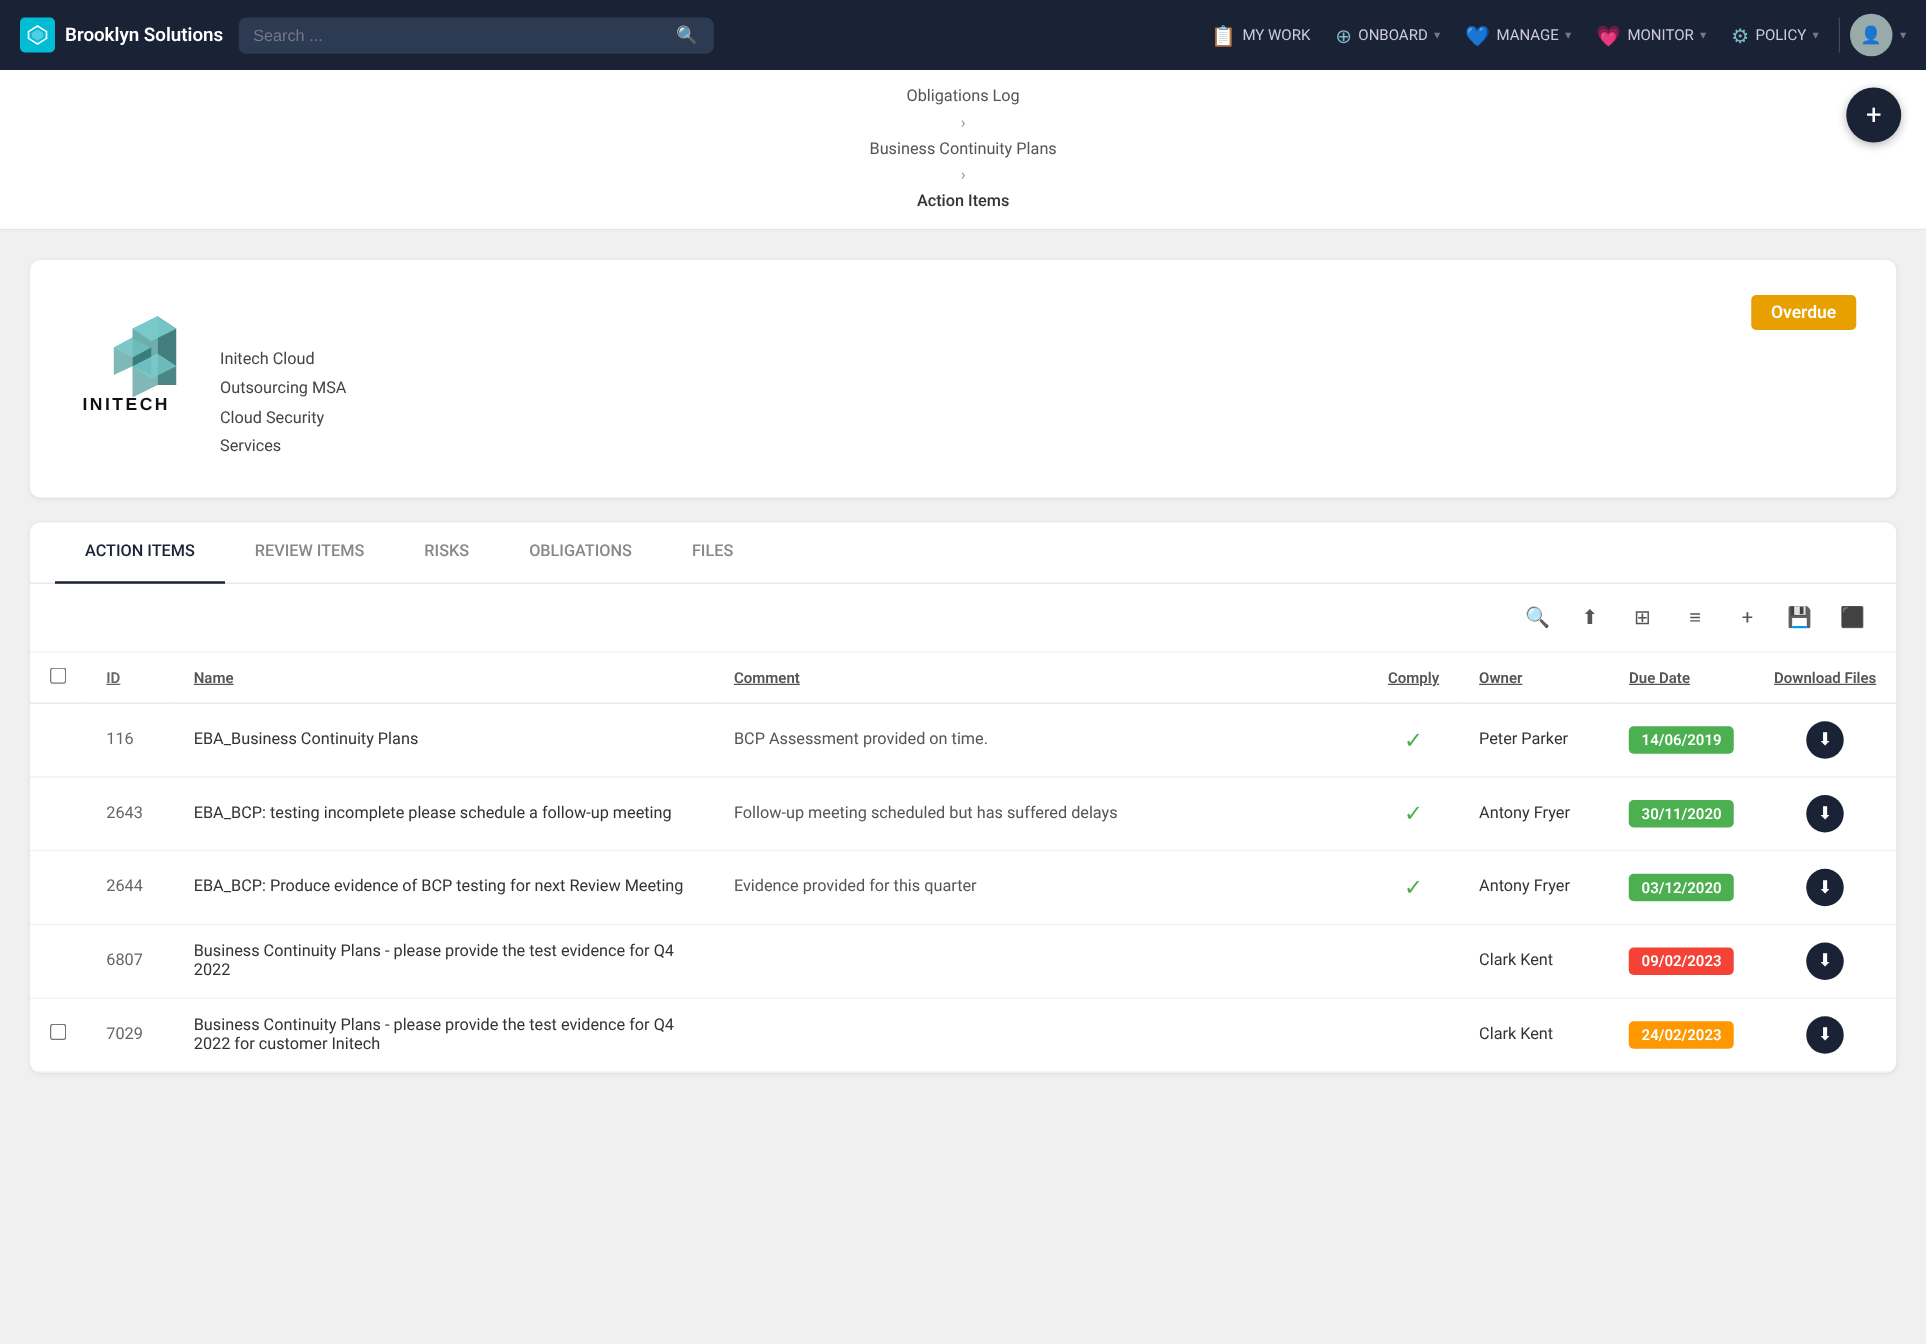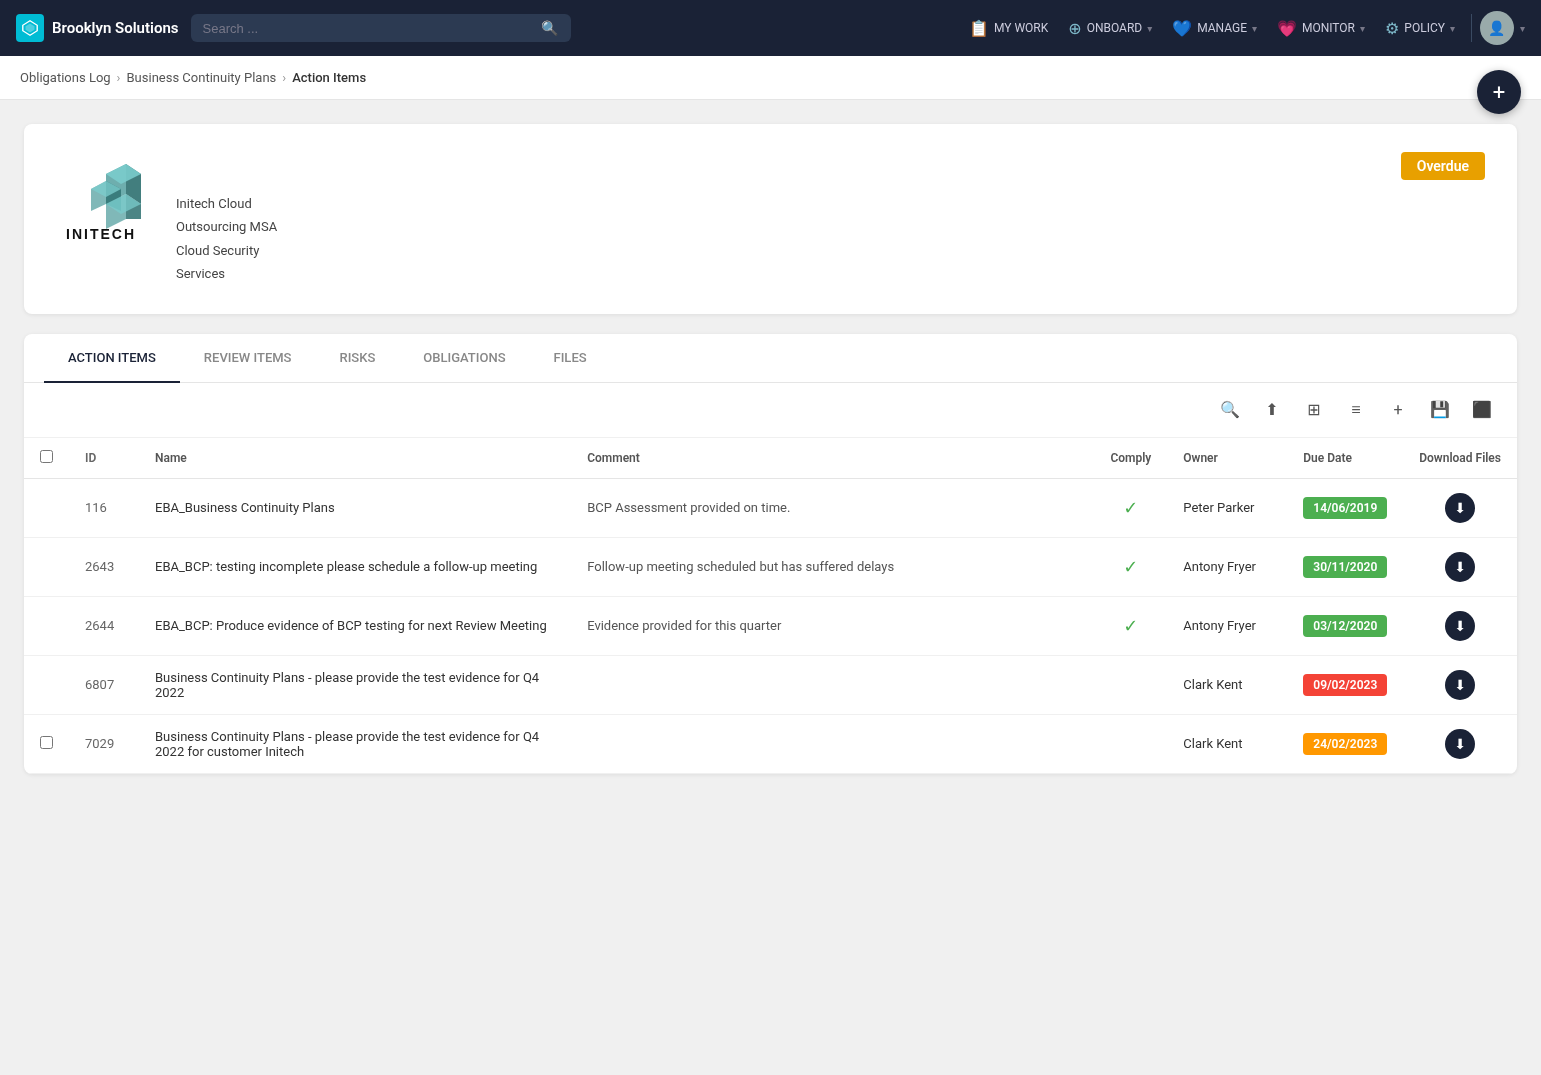--- a/index.html
+++ b/index.html
@@ -36,21 +36,21 @@
     .nav-btn .icon { font-size: 16px; color: #7eb8c9; }
     .nav-btn .chevron { font-size: 10px; color: #778; }
     .nav-separator { width: 1px; height: 28px; background: #3a4a62; margin: 0 4px; }
     .avatar {
       width: 34px; height: 34px; border-radius: 50%; background: #9aa; overflow: hidden; cursor: pointer;
       display: flex; align-items: center; justify-content: center; color: #fff; font-size: 14px;
     }
 
     
     .breadcrumb {
-      display: flex; align-items: center; gap: 6px; padding: 14px 20px; background: #fff; border-bottom: 1px solid #e5e5e5; font-size: 13px;
+      display: flex; align-items: center; gap: 6px; padding: 14px 20px; background: #fff; border-bottom: 1px solid #e5e5e5; font-size: 13px; flex-direction: column;
     }
     .breadcrumb a { color: #555; text-decoration: none; }
     .breadcrumb .sep { color: #999; }
     .breadcrumb .current { color: #333; font-weight: 500; }
 
     
     .fab {
       position: fixed; top: 70px; right: 20px; width: 44px; height: 44px; border-radius: 50%; background: #1a2236;
       display: flex; align-items: center; justify-content: center; color: #fff; font-size: 22px; cursor: pointer; z-index: 100; box-shadow: 0 2px 8px rgba(0,0,0,0.3);
     }
@@ -58,21 +58,21 @@
     
     .main { padding: 24px; }
 
     
     .company-card {
       background: #fff; border-radius: 8px; padding: 28px 32px; margin-bottom: 20px; box-shadow: 0 1px 4px rgba(0,0,0,0.08);
       display: flex; align-items: flex-start; justify-content: space-between;
     }
     .company-info { display: flex; align-items: flex-start; gap: 20px; }
     .company-logo {
-      width: 100px; height: 100px; display: flex; align-items: center; justify-content: center;
+      width: 100px; height: 100px; display: flex; align-items: flex-end; justify-content: center;
     }
     .company-logo svg { width: 90px; height: 90px; }
     .company-text { padding-top: 4px; }
     .company-services { color: #444; line-height: 1.8; font-size: 13px; margin-top: 36px; }
     .overdue-badge {
       background: #e8a000; color: #fff; padding: 6px 16px; border-radius: 4px; font-size: 14px; font-weight: 600;
     }
 
     
     .tabs-container { background: #fff; border-radius: 8px; box-shadow: 0 1px 4px rgba(0,0,0,0.08); overflow: hidden; }
@@ -89,21 +89,21 @@
       display: flex; align-items: center; justify-content: flex-end; padding: 12px 20px; gap: 12px; border-bottom: 1px solid #f0f0f0;
     }
     .toolbar-btn {
       width: 30px; height: 30px; display: flex; align-items: center; justify-content: center; cursor: pointer; color: #555; font-size: 16px; border-radius: 4px;
     }
 
     
     .table-wrap { overflow-x: auto; }
     table { width: 100%; border-collapse: collapse; }
     thead th {
-      padding: 12px 16px; text-align: left; font-size: 12px; font-weight: 600; color: #555; border-bottom: 1px solid #e5e5e5; background: #fff; white-space: nowrap;
+      padding: 12px 16px; text-align: left; font-size: 12px; font-weight: 600; color: #555; border-bottom: 1px solid #e5e5e5; background: #fff; white-space: nowrap; text-decoration: underline;
     }
     thead th.center { text-align: center; }
     tbody tr { border-bottom: 1px solid #f0f0f0; }
     tbody td { padding: 14px 16px; font-size: 13px; color: #333; vertical-align: middle; }
     tbody td.center { text-align: center; }
     .checkbox-cell { width: 40px; }
     .id-cell { width: 70px; color: #666; }
     .name-cell { max-width: 280px; }
     .comment-cell { color: #555; }
     .comply-cell { width: 70px; }

